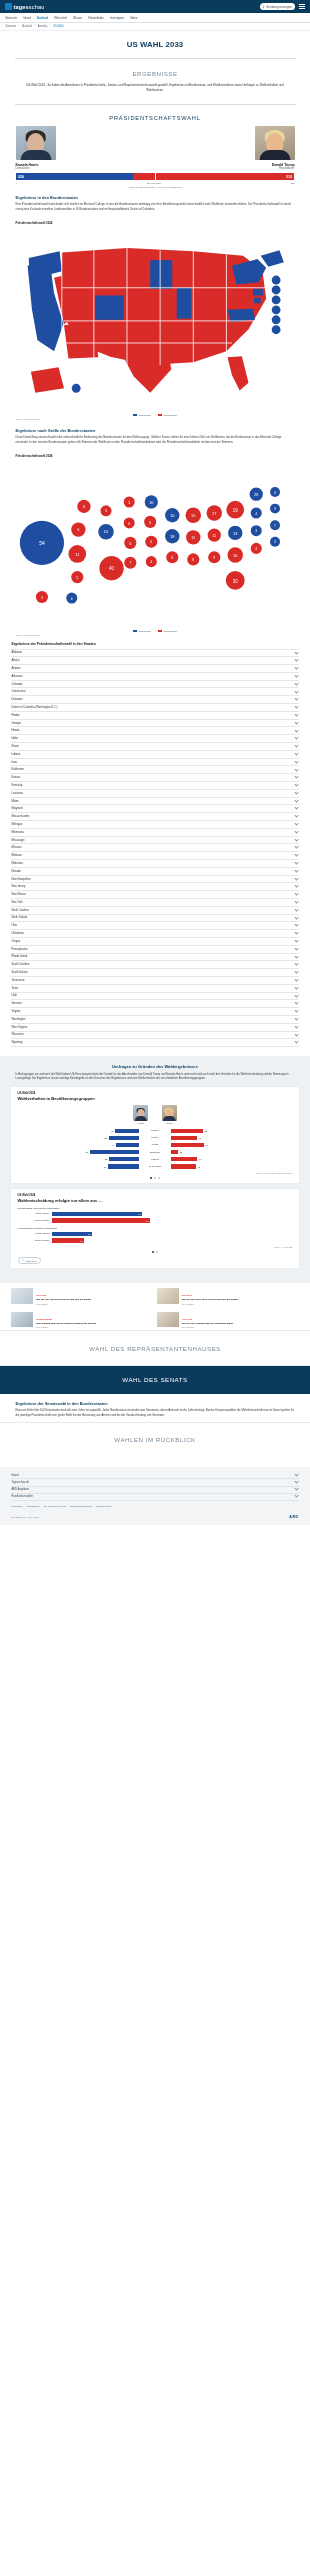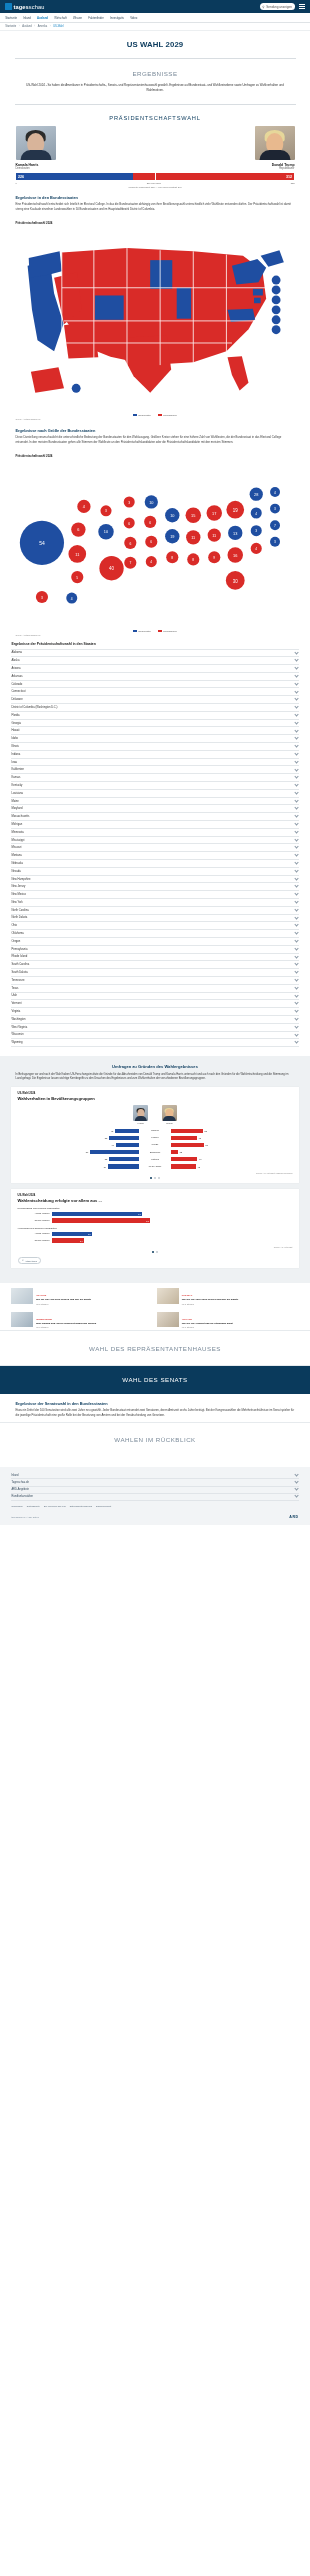--- a/index.html
+++ b/index.html
@@ -282,21 +282,21 @@
   <span>Startseite</span>
   <span class="sep">›</span>
   <span>Ausland</span>
   <span class="sep">›</span>
   <span>Amerika</span>
   <span class="sep">›</span>
   <span class="bc-active">US-Wahl</span>
 </div>
 
 <div class="page-title-wrap">
-  <div class="page-title">US WAHL 2029</div>
+  <div class="page-title">US WAHL 2033</div>
 </div>
 <div class="rule"></div>
 
 <div class="band-title">ERGEBNISSE</div>
 <div class="intro">US-Wahl 2024 - So haben die Amerikaner in Präsidentschafts-, Senats- und Repräsentantenhauswahl gewählt. Ergebnisse auf Bundesstaat- und Wahlkreisebene sowie Umfragen zu Wahlverhalten und Wahlmotiven.</div>
 <div class="rule"></div>
 
 <div class="pres-head">PRÄSIDENTSCHAFTSWAHL</div>
 
 <div class="cand-row">

